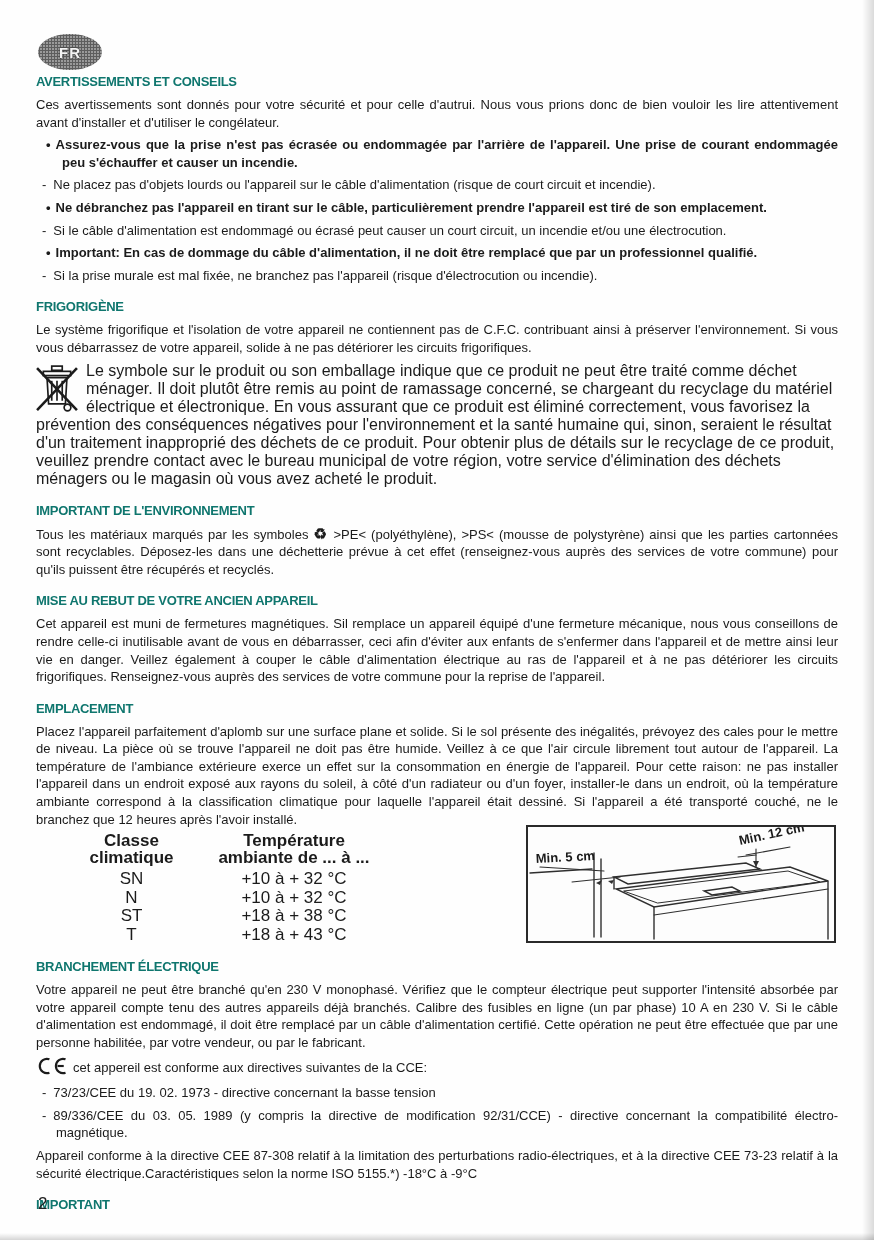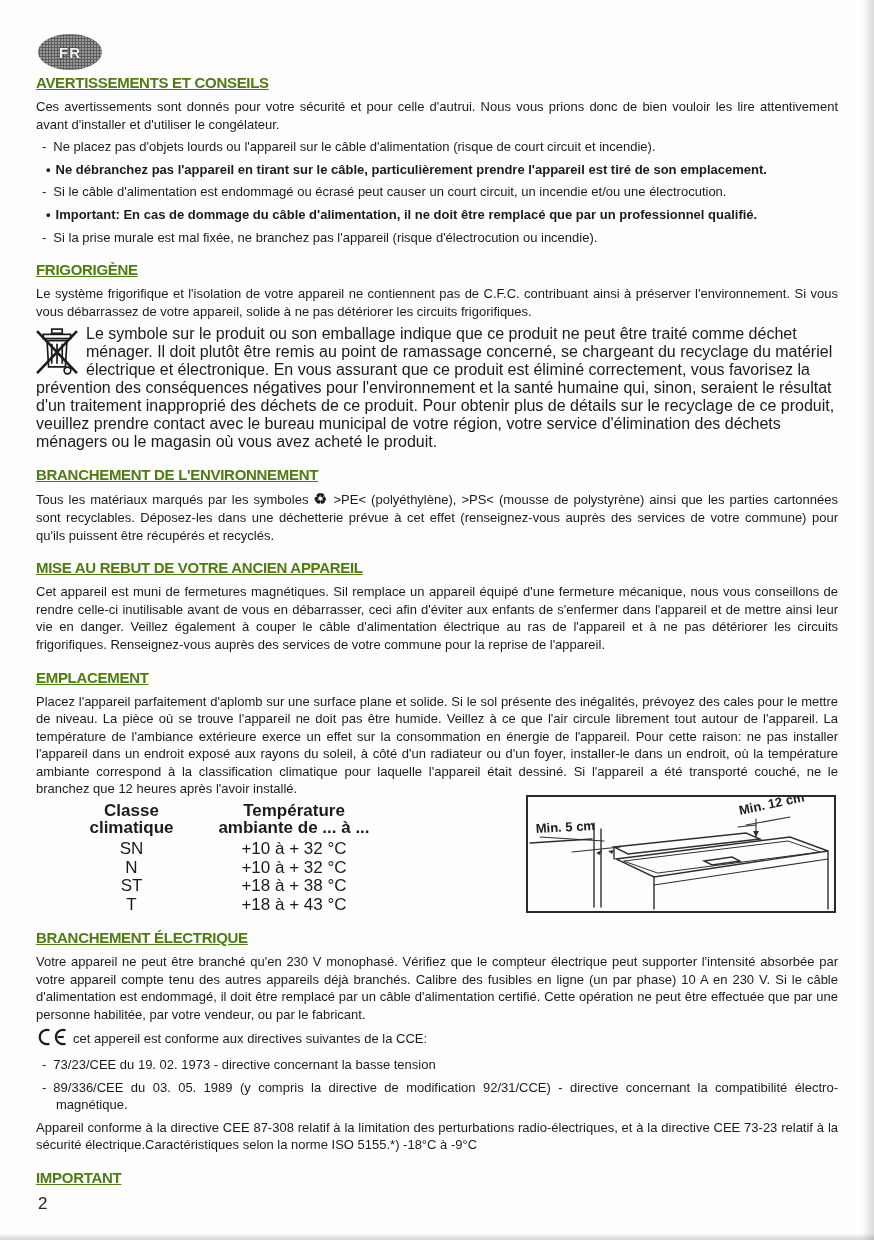--- a/index.html
+++ b/index.html
@@ -35,22 +35,22 @@
     background-image: radial-gradient(#5d5d5d 1px, transparent 1.2px);
     background-size: 3px 3px;
     display: flex; align-items: center; justify-content: center;
     margin: 0 0 4px 2px;
   }
   .badge span {
     color: #f4f4f4; font-weight: bold; font-size: 15px; letter-spacing: 1px;
     text-shadow: 0 0 2px #2e2e2e, 0 0 1px #2e2e2e;
   }
   h2.sec-title {
-    font-size: 15px; font-weight: bold; letter-spacing: -0.3px;
-    margin: 15px 0 7px 0; color: #4d7c0f; text-decoration: underline;
+    font-size: 13px; font-weight: bold; letter-spacing: -0.3px;
+    margin: 15px 0 7px 0; color: #0f766e;
   }
   h2.first { margin-top: 2px; }
   p.body {
     font-size: 13px; line-height: 17.6px; text-align: justify;
     margin: 0 0 5px 0;
   }
   .gap-top { margin-top: 1px; }
   .bullet-item {
     font-weight: bold; padding-left: 26px; text-indent: -16px;
     margin-bottom: 4px;
@@ -93,20 +93,21 @@
 
 <div class="page">
 
   <div class="badge">
     <span>FR</span>
   </div>
 
   <h2 class="sec-title first">AVERTISSEMENTS ET CONSEILS</h2>
   <p class="body">Ces avertissements sont donnés pour votre sécurité et pour celle d'autrui. Nous vous prions donc de bien vouloir les lire attentivement avant d'installer et d'utiliser le congélateur.</p>
 
+  <p class="body bullet-item gap-top"><span class="marker">•</span><span>Assurez-vous que la prise n'est pas écrasée ou endommagée par l'arrière de l'appareil. Une prise de courant endommagée peu s'échauffer et causer un incendie.</span></p>
   <p class="body dash-item"><span class="marker">-</span><span>Ne placez pas d'objets lourds ou l'appareil sur le câble d'alimentation (risque de court circuit et incendie).</span></p>
   <p class="body bullet-item"><span class="marker">•</span><span>Ne débranchez pas l'appareil en tirant sur le câble, particulièrement prendre l'appareil est tiré de son emplacement.</span></p>
   <p class="body dash-item"><span class="marker">-</span><span>Si le câble d'alimentation est endommagé ou écrasé peut causer un court circuit, un incendie et/ou une électrocution.</span></p>
   <p class="body bullet-item"><span class="marker">•</span><span>Important: En cas de dommage du câble d'alimentation, il ne doit être remplacé que par un professionnel qualifié.</span></p>
   <p class="body dash-item"><span class="marker">-</span><span>Si la prise murale est mal fixée, ne branchez pas l'appareil (risque d'électrocution ou incendie).</span></p>
 
   <h2 class="sec-title">FRIGORIGÈNE</h2>
   <p class="body">Le système frigorifique et l'isolation de votre appareil ne contiennent pas de C.F.C. contribuant ainsi à préserver l'environnement. Si vous vous débarrassez de votre appareil, solide à ne pas détériorer les circuits frigorifiques.</p>
   <div class="body clearfix gap-top" style="margin-bottom:5px;">
     <span class="weee-wrap">
@@ -118,21 +119,21 @@
         <line x1="20" y1="16" x2="20" y2="35"></line>
         <line x1="25" y1="16" x2="25" y2="35"></line>
         <circle cx="30" cy="41.5" r="3.2"></circle>
         <line x1="1" y1="4" x2="39" y2="44" stroke-width="2.4"></line>
         <line x1="39" y1="4" x2="1" y2="44" stroke-width="2.4"></line>
       </svg>
     </span>
     <span>Le symbole sur le produit ou son emballage indique que ce produit ne peut être traité comme déchet ménager. Il doit plutôt être remis au point de ramassage concerné, se chargeant du recyclage du matériel électrique et électronique. En vous assurant que ce produit est éliminé correctement, vous favorisez la prévention des conséquences négatives pour l'environnement et la santé humaine qui, sinon, seraient le résultat d'un traitement inapproprié des déchets de ce produit. Pour obtenir plus de détails sur le recyclage de ce produit, veuillez prendre contact avec le bureau municipal de votre région, votre service d'élimination des déchets ménagers ou le magasin où vous avez acheté le produit.</span>
   </div>
 
-  <h2 class="sec-title">BRANCHEMENT DE L'ENVIRONNEMENT</h2>
+  <h2 class="sec-title">IMPORTANT DE L'ENVIRONNEMENT</h2>
   <p class="body"><span>Tous les matériaux marqués par les symboles</span>
     <span class="recycle-sym">♻</span>
     <span>&gt;PE&lt; (polyéthylène), &gt;PS&lt; (mousse de polystyrène) ainsi que les parties cartonnées sont recyclables. Déposez-les dans une déchetterie prévue à cet effet (renseignez-vous auprès des services de votre commune) pour qu'ils puissent être récupérés et recyclés.</span></p>
 
   <h2 class="sec-title">MISE AU REBUT DE VOTRE ANCIEN APPAREIL</h2>
   <p class="body">Cet appareil est muni de fermetures magnétiques. Sil remplace un appareil équipé d'une fermeture mécanique, nous vous conseillons de rendre celle-ci inutilisable avant de vous en débarrasser, ceci afin d'éviter aux enfants de s'enfermer dans l'appareil et de mettre ainsi leur vie en danger. Veillez également à couper le câble d'alimentation électrique au ras de l'appareil et à ne pas détériorer les circuits frigorifiques. Renseignez-vous auprès des services de votre commune pour la reprise de l'appareil.</p>
 
   <h2 class="sec-title">EMPLACEMENT</h2>
   <p class="body">Placez l'appareil parfaitement d'aplomb sur une surface plane et solide. Si le sol présente des inégalités, prévoyez des cales pour le mettre de niveau. La pièce où se trouve l'appareil ne doit pas être humide. Veillez à ce que l'air circule librement tout autour de l'appareil. La température de l'ambiance extérieure exerce un effet sur la consommation en énergie de l'appareil. Pour cette raison: ne pas installer l'appareil dans un endroit exposé aux rayons du soleil, à côté d'un radiateur ou d'un foyer, installer-le dans un endroit, où la température ambiante correspond à la classification climatique pour laquelle l'appareil était dessiné. Si l'appareil a été transporté couché, ne le branchez que 12 heures après l'avoir installé.</p>
 

